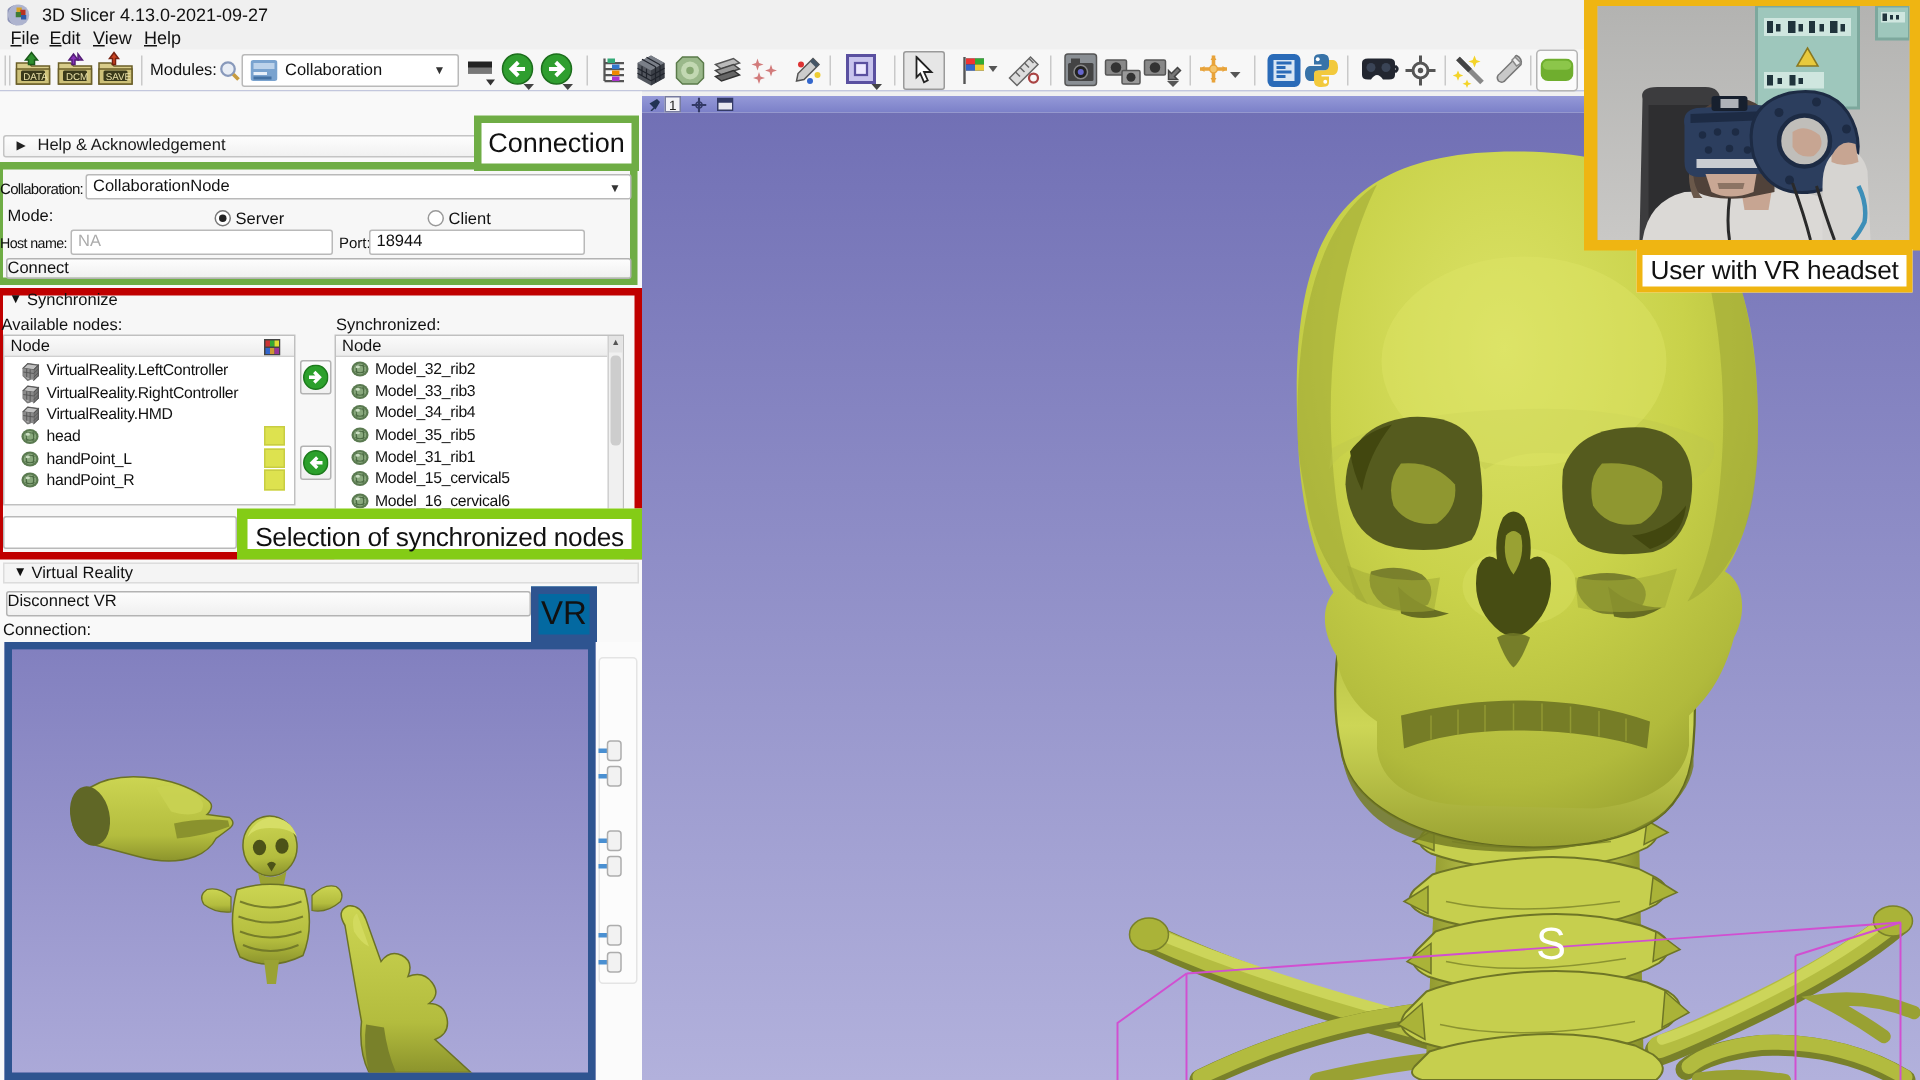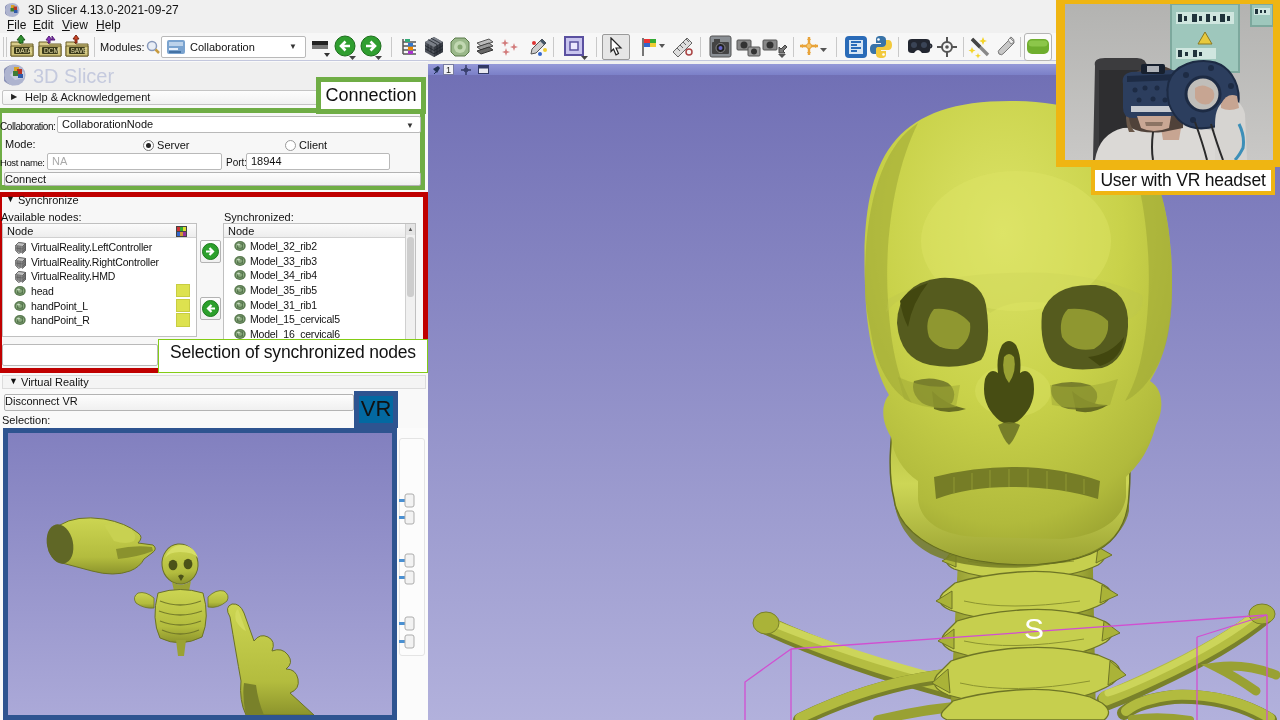--- a/index.html
+++ b/index.html
@@ -24,21 +24,21 @@
 
 #greenbox { left:-3px; top:47px; width:428px; height:82px; border:5px solid #6fad45; background:#f7f7f7; }
 #greenlabel { left:316px; top:16px; width:110px; height:37px; border:5px solid #6fad45; background:#fff; font-size:18px; color:#111; text-align:center; line-height:27px; }
 .w-combo { position:absolute; background:#fff; border:1px solid #b9b9b9; border-radius:2px; font-size:11px; color:#111; }
 .w-input { position:absolute; background:#fff; border:1px solid #b9b9b9; border-radius:2px; font-size:11px; color:#111; padding-left:4px; }
 .w-btn { position:absolute; background:linear-gradient(#fdfdfd,#f0f0f0); border:1px solid #b3b3b3; border-radius:2px; font-size:11px; color:#111; text-align:left; }
 .lbl { position:absolute; font-size:11px; color:#111; white-space:nowrap; }
 
 
 #redbox { left:-3px; top:131px; width:431px; height:181px; border:5px solid #c00000; background:#f7f7f7; }
-#redlabel { left:158px; top:278px; width:270px; height:34px; border:1px solid #84cc16; background:#fff; font-size:17.5px; color:#111; text-align:center; line-height:24px; letter-spacing:-0.2px; }
+#redlabel { left:158px; top:278px; width:270px; height:34px; border:7px solid #84cc16; background:#fff; font-size:17.5px; color:#111; text-align:center; line-height:24px; letter-spacing:-0.2px; }
 .listbox { position:absolute; background:#fff; border:1px solid #c0c0c0; }
 .listhead { position:absolute; left:0; top:0; right:0; height:14px; background:linear-gradient(#fbfbfb,#ededed); border-bottom:1px solid #d0d0d0; font-size:11px; color:#111; }
 .litem { position:absolute; font-size:10.5px; color:#111; white-space:nowrap; letter-spacing:-0.2px; }
 
 
 #vrheader { left:2px; top:314px; width:424px; height:14px; background:#f4f4f4; border:1px solid #dcdcdc; font-size:11px; color:#111; }
 #disconnbtn { left:4px; top:333px; width:350px; height:17px; }
 #connlbl { left:2px; top:353px; }
 #bluelabel { left:354px; top:330px; width:44px; height:37px; border:5px solid #2e5490; background:#0369a1; font-size:22px; color:#111; text-align:center; line-height:26px; }
 #vrview { left:3px; top:367px; width:394px; height:292px; border:5px solid #2e5490; background:#8583c1; }
@@ -444,32 +444,20 @@
           <circle cx="5" cy="5" r="2" fill="none" stroke="#333a66"></circle>
         </svg>
       <svg width="11" height="9" style="position:absolute;left:50px;top:1px;">
           <rect x="0.5" y="0.5" width="10" height="8" fill="#e8e8f0" stroke="#333a66"></rect>
           <rect x="0.5" y="0.5" width="10" height="3" fill="#333a66"></rect>
         </svg>
     </div>
   </div>
 
   <div id="panel" class="abs">
-    <div id="slicerlogo" class="abs">
-      <svg width="24" height="24" style="position:absolute;left:4px;top:1px;">
-        <circle cx="11" cy="12" r="10.5" fill="#aeb4cf"></circle>
-        <path d="M11,1.5 A10.5,10.5 0 0 0 11,22.5 A13,10.5 0 0 1 11,1.5 Z" fill="#8d94b8"></path>
-        <path d="M6,12 L11,7 L20,9 L20,15 L11,17 Z" fill="#c9cede"></path>
-        <rect x="10" y="4" width="5" height="5" fill="#d8a325"></rect>
-        <rect x="13" y="6" width="5" height="5" fill="#b73322"></rect>
-        <rect x="9" y="8" width="5" height="5" fill="#3f7c35"></rect>
-        <rect x="14" y="11" width="5" height="4" fill="#2f5aa8"></rect>
-      </svg>
-      <span class="abs" style="left:33px;top:3px;font-size:20px;color:#c5cade;">3D Slicer</span>
-    </div>
     <div id="helpbar" class="abs">
         <span class="abs" style="left:8px;top:1px;color:#222;font-size:8px;">▶</span>
         <span class="abs" style="left:22px;top:0px;">Help &amp; Acknowledgement</span>
       </div>
 
     <div id="greenbox" class="abs"></div>
     <div id="greenlabel" class="abs">Connection</div>
     <div class="lbl" style="left:0px;top:60px;font-size:10px;letter-spacing:-0.45px;">Collaboration:</div>
     <div class="w-combo" style="left:57px;top:55px;width:364px;height:17px;line-height:15px;">
         <span style="position:absolute;left:4px;">CollaborationNode</span>
@@ -637,21 +625,21 @@
         </svg>
     </div>
 
     <div id="redlabel" class="abs">Selection of synchronized nodes</div>
 
     <div id="vrheader" class="abs">
         <span class="abs" style="left:6px;top:0px;font-size:9px;color:#111;">▼</span>
         <span class="abs" style="left:18px;top:0px;">Virtual Reality</span>
       </div>
     <div class="w-btn" id="disconnbtn">Disconnect VR</div>
-    <div class="lbl" id="connlbl">Selection:</div>
+    <div class="lbl" id="connlbl">Connection:</div>
     <div id="bluelabel" class="abs">VR</div>
     <div id="sliderstrip" class="abs">
       <div style="position:absolute;left:2px;top:10px;width:26px;height:218px;background:#fcfcfc;border:1px solid #e4e4e4;border-radius:3px;"></div>
       <svg width="31" height="292" style="position:absolute;left:0;top:0;">
         <g>
           <rect x="2" y="71" width="10" height="3" fill="#4a90d2"></rect>
             <rect x="8" y="66" height="13" width="9" rx="2" fill="#f2f2f2" stroke="#adadad"></rect>
           <rect x="2" y="88" width="10" height="3" fill="#4a90d2"></rect>
             <rect x="8" y="83" height="13" width="9" rx="2" fill="#f2f2f2" stroke="#adadad"></rect>
           <rect x="2" y="131" width="10" height="3" fill="#4a90d2"></rect>

